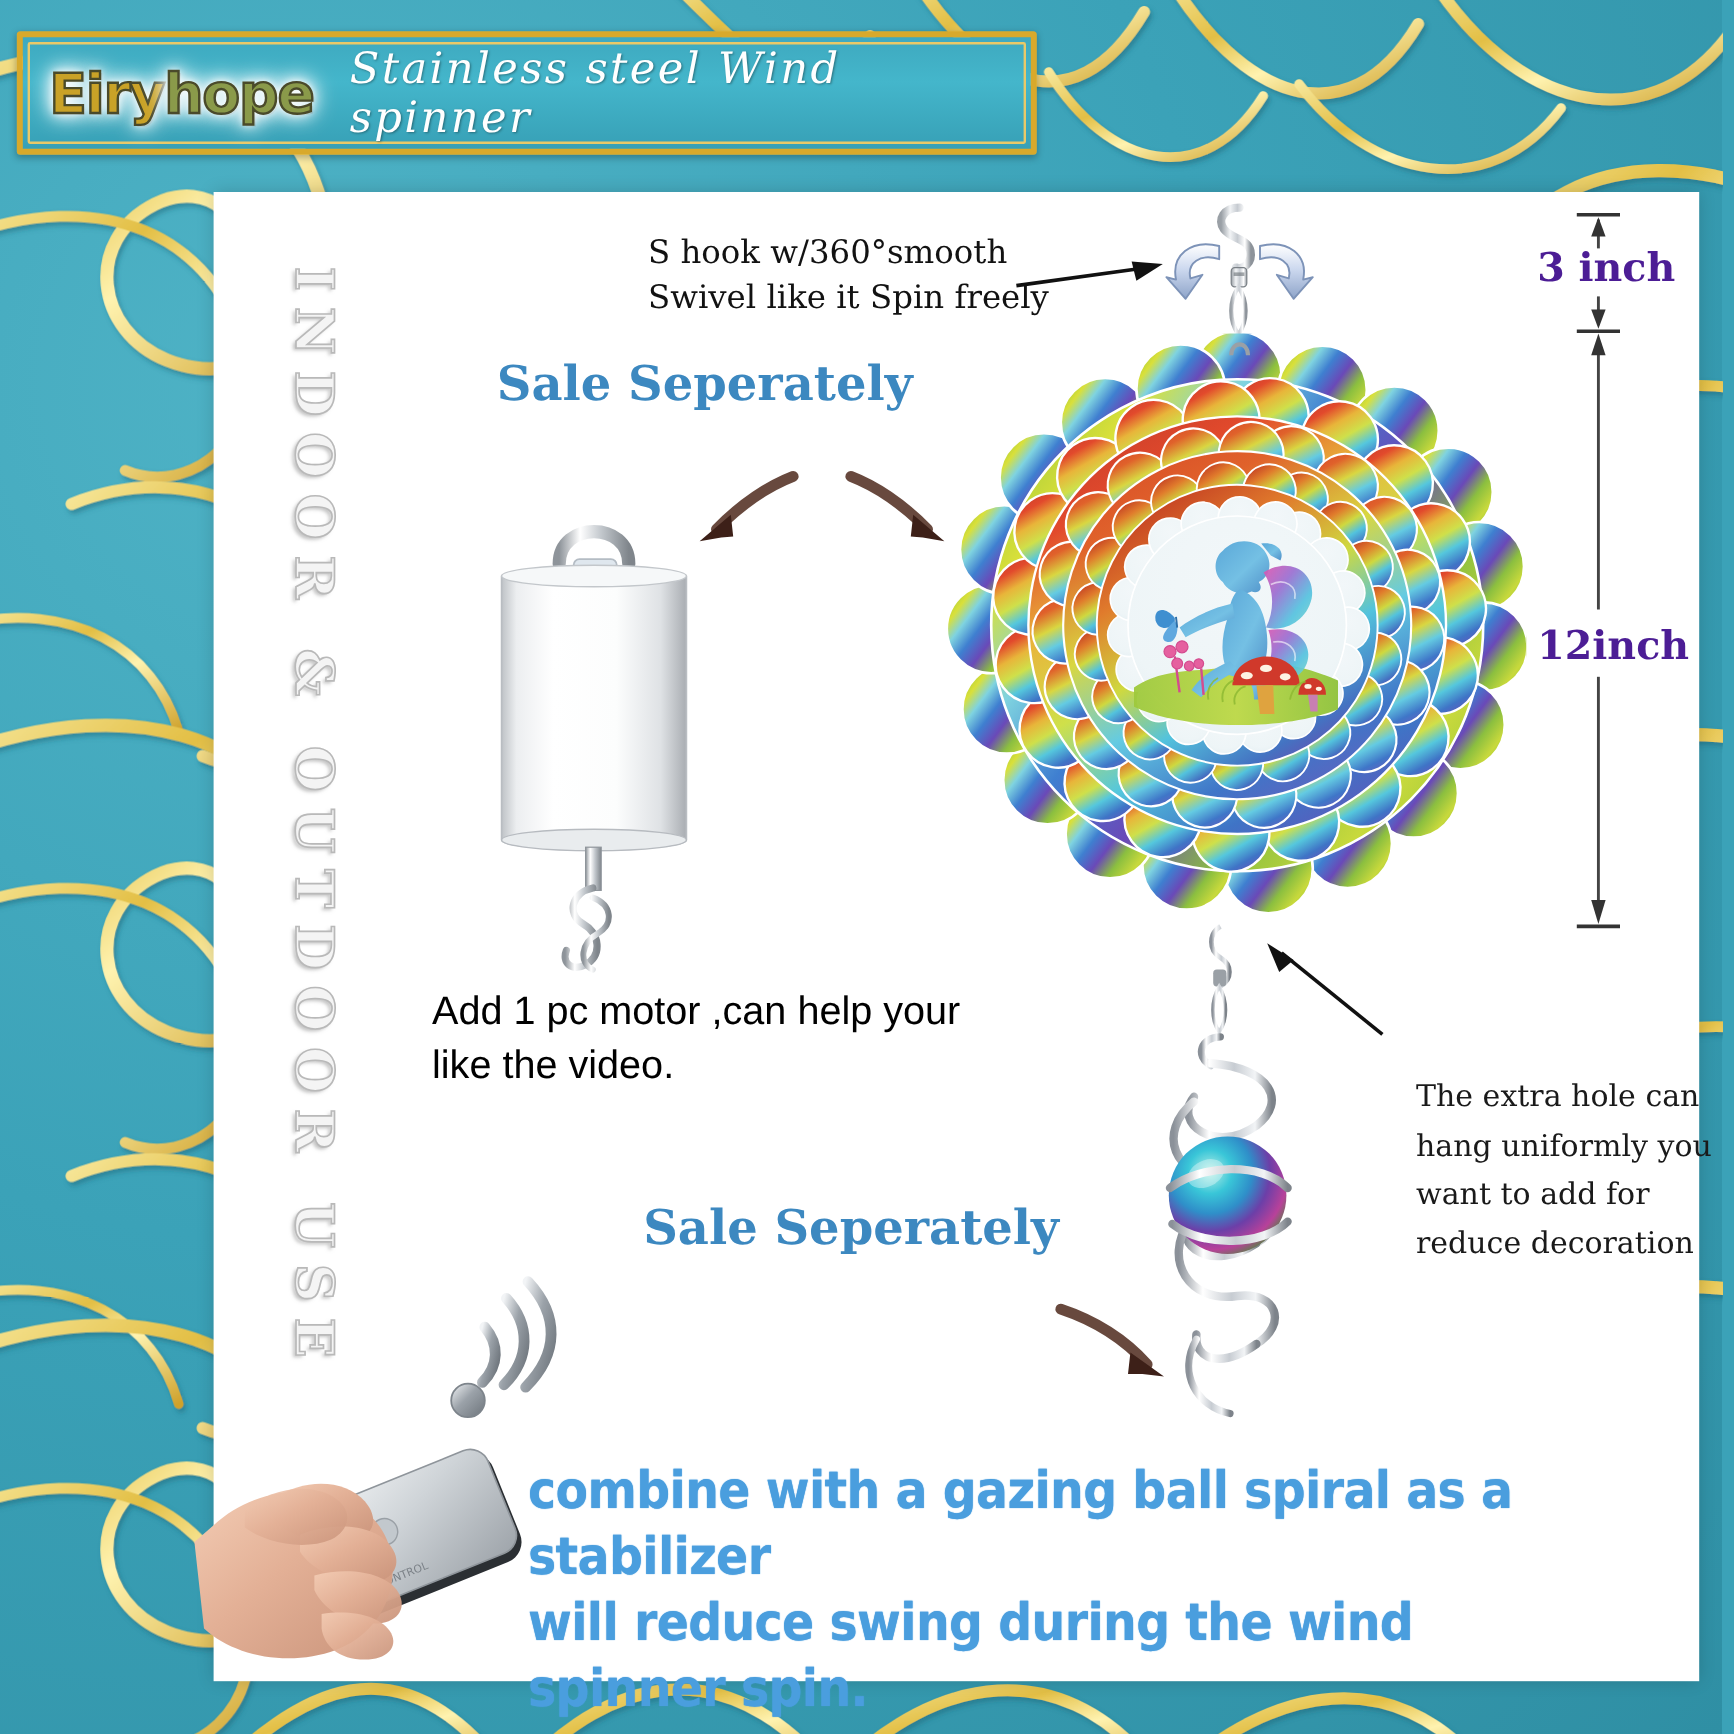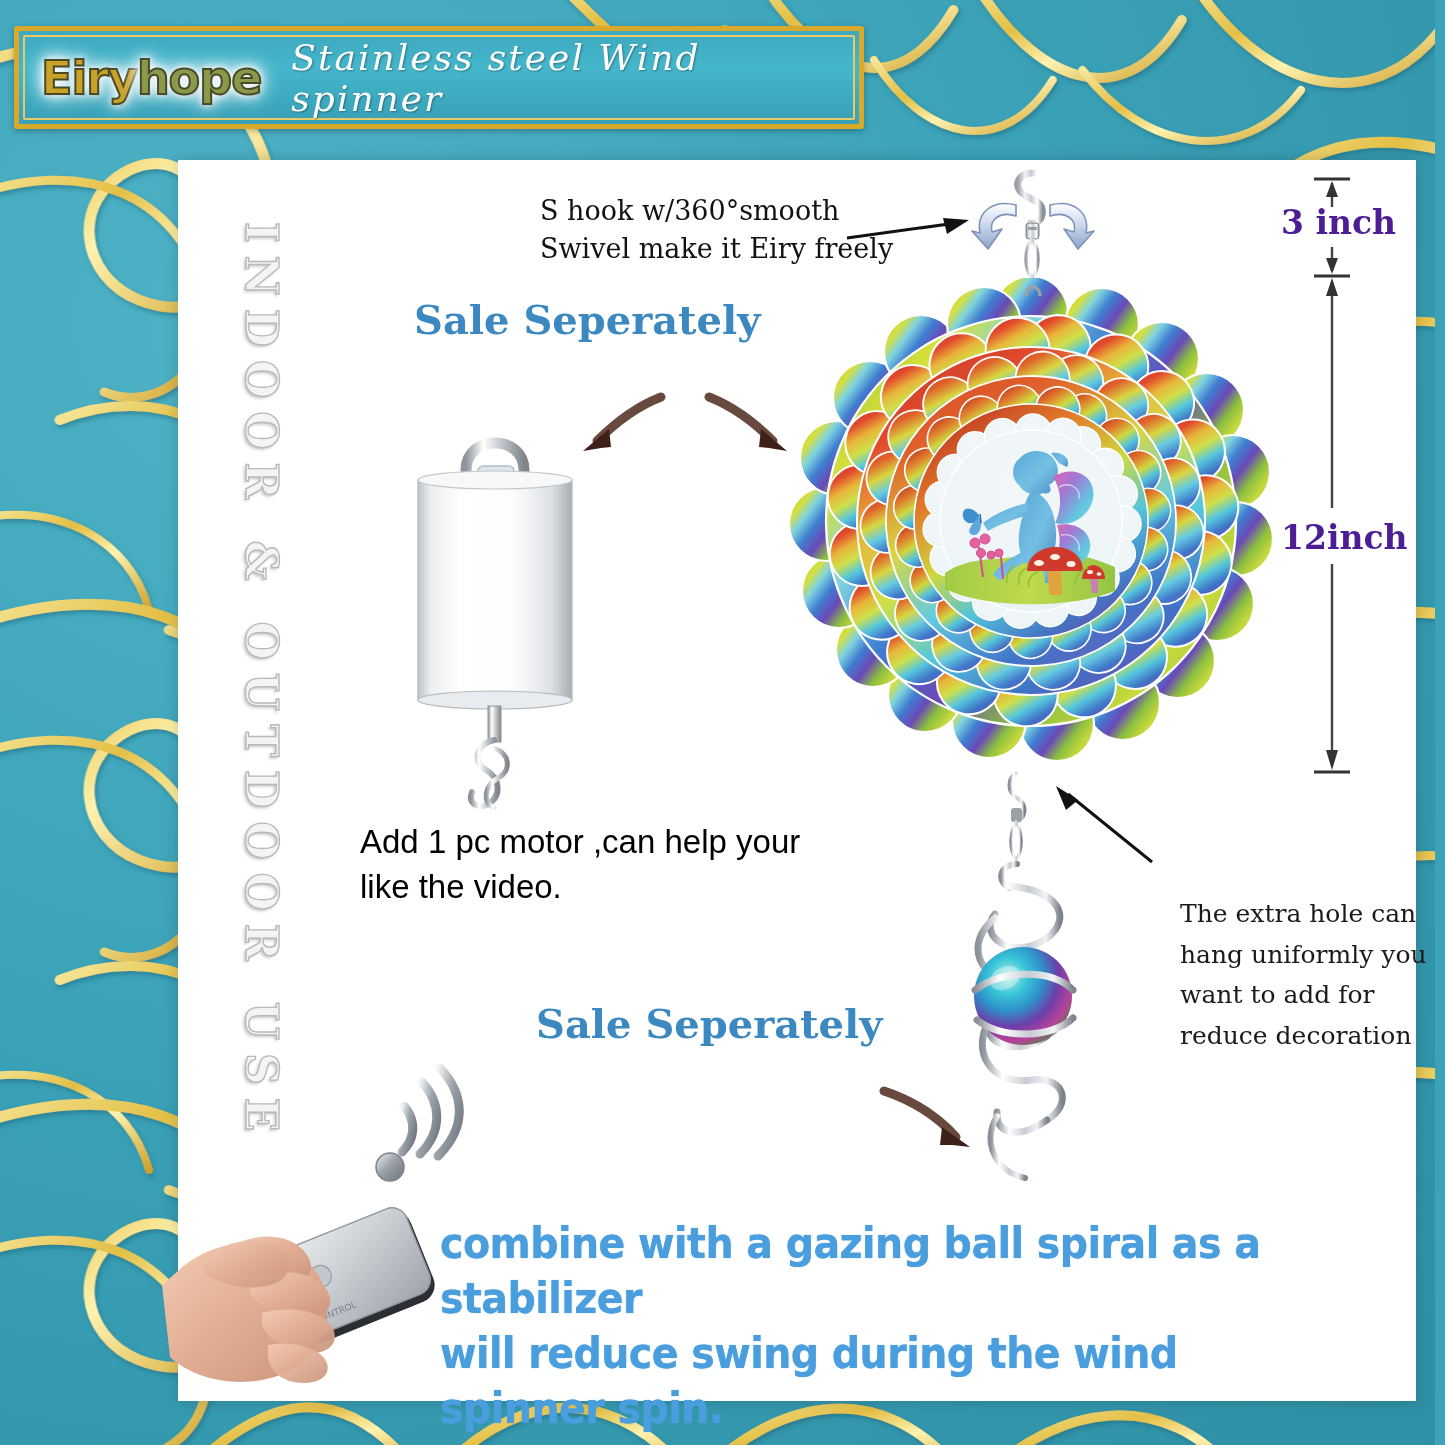--- a/index.html
+++ b/index.html
@@ -172,21 +172,21 @@
   </div>
 
   <div class="panel"></div>
 
   <div class="vside">
     <span>INDOOR &amp; OUTDOOR USE</span>
   </div>
 
   <div class="hook-text">
     <div>S hook w/360°smooth</div>
-    <div>Swivel make it Eiry freely</div>
+    <div>Swivel like it Spin freely</div>
   </div>
 
   <div class="art" style="left:845px;top:212px;">
     <svg width="130" height="40" viewBox="0 0 130 40">
       <line x1="2" y1="26" x2="104" y2="12" stroke="#111" stroke-width="3"></line>
       <polygon points="124,8 98,6 102,22" fill="#111"></polygon>
     </svg>
   </div>
 
   <div class="art" style="left:958px;top:163px;">

